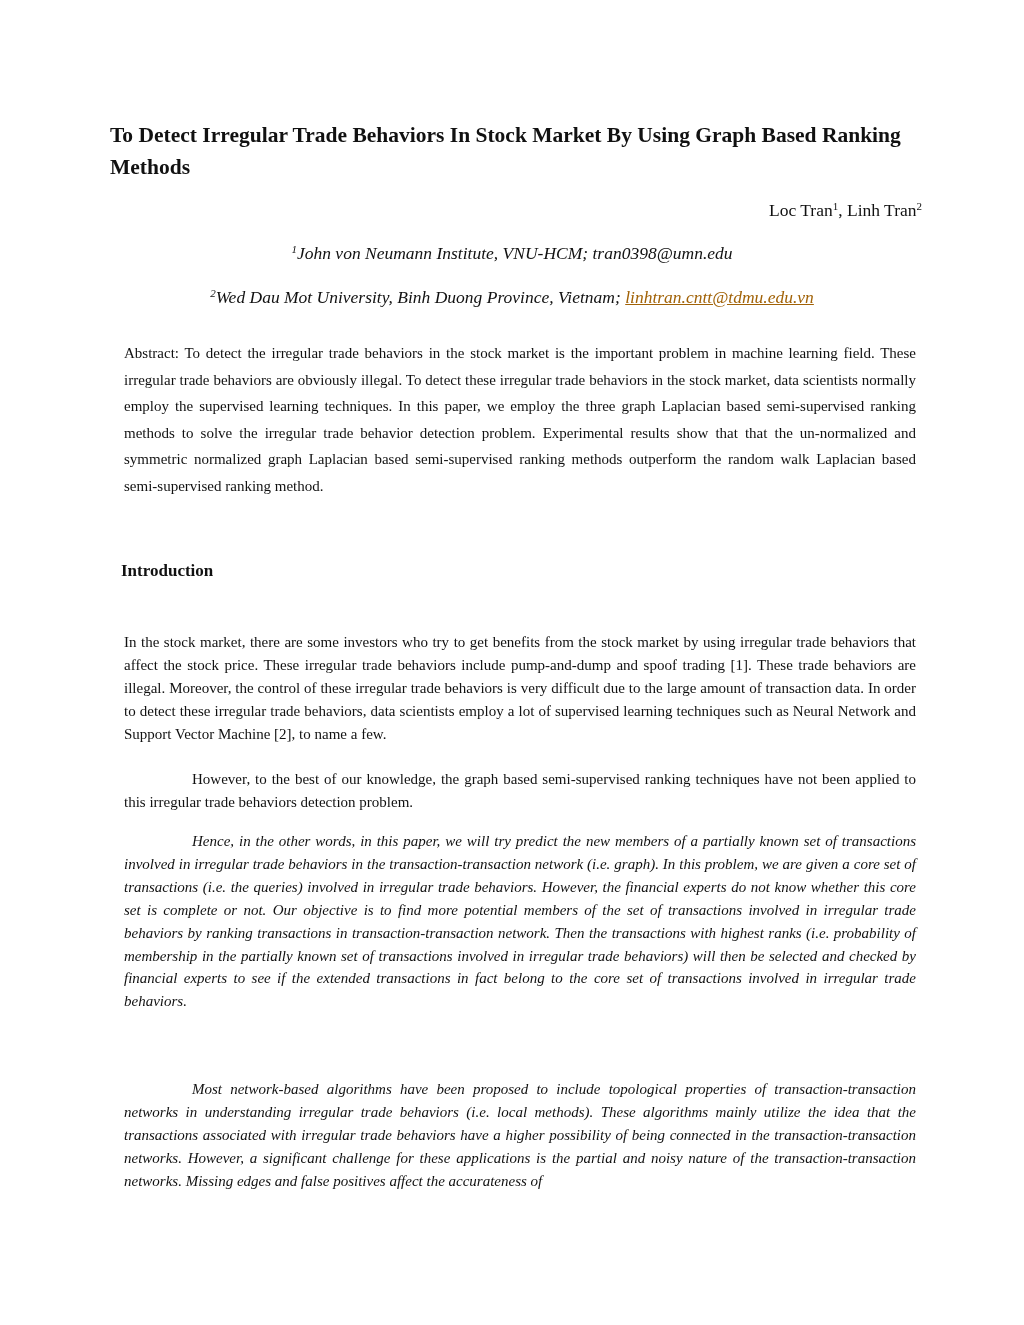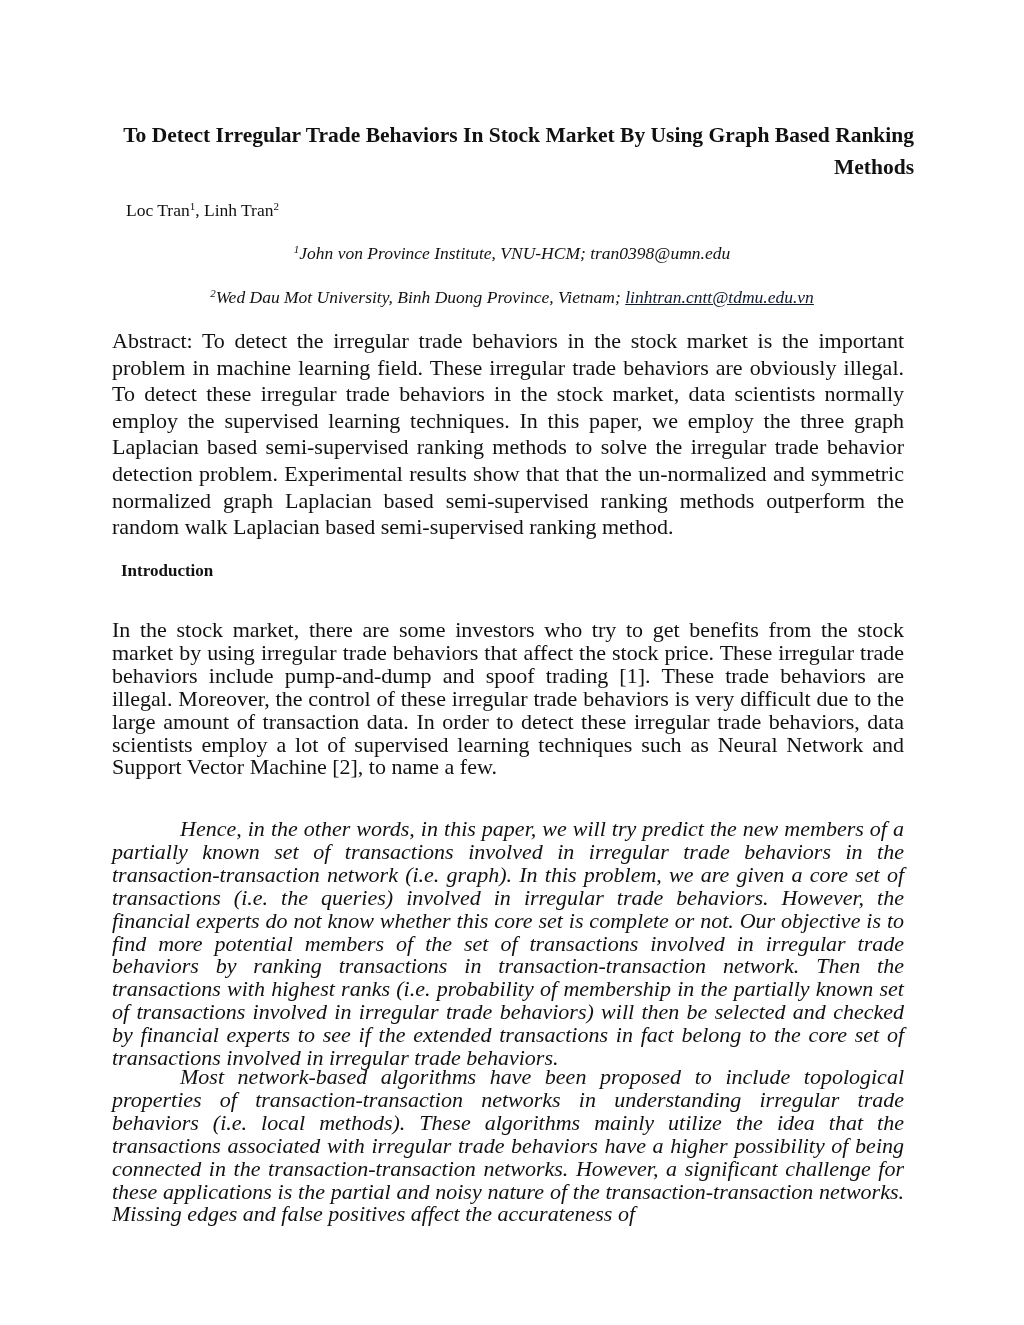--- a/index.html
+++ b/index.html
@@ -1,56 +1,57 @@
 <!DOCTYPE html>
 <html><head>
 <meta charset="utf-8">
 <style>
   html, body { margin:0; padding:0; background:#ffffff; }
   body { width:1024px; height:1325px; position:relative; overflow:hidden;
          font-family:"Liberation Serif", "DejaVu Serif", serif; color:#111; }
   .page { position:absolute; left:0; top:0; width:1024px; height:1325px; }
-  .title { position:absolute; left:110px; width:804px; top:119px; text-align:right;
+  .title { position:absolute; left:110px; width:804px; top:119px; text-align:left;
            font-weight:bold; font-size:21.5px; line-height:32px; }
-  .authors { position:absolute; left:126px; width:804px; top:198px; text-align:left;
+  .authors { position:absolute; left:118px; width:804px; top:198px; text-align:right;
              font-size:17.5px; line-height:24px;font-family:Liberation Serif, serif; }
   .aff { position:absolute; left:110px; width:804px; text-align:center; font-style:italic;
          font-size:17.5px; line-height:24px; }
   .aff1 { top:241px; }
   .aff2 { top:285px; }
   sup { font-size:11px; vertical-align:top; position:relative; top:-4px; }
   a.email { color:#1a2fd8; text-decoration:underline; }
-  .para { position:absolute; left:112px; width:792px; font-size:22px; text-align:justify;
-          margin:0; }
+  .para { position:absolute; left:112px; width:792px; font-size:15px; text-align:justify;
+          margin:12px; }
   .abstract { top:328px; line-height:26.6px; }
   .heading { position:absolute; left:121px; top:559px; font-weight:bold; font-size:17px; line-height:24px; }
   .body-p { line-height:22.9px; }
   .p1 { top:619px; }
   .p2 { top:756px; text-indent:68px; }
   .p3 { top:818px; text-indent:68px;font-style:italic; }
   .p4 { top:1066px; text-indent:68px;font-style:italic; }
 </style>
 </head>
 <body>
 
 <div class="page">
   <h1 class="title" style="margin:0;">To Detect Irregular Trade Behaviors In Stock Market By Using Graph Based Ranking Methods</h1>
 
   <div class="authors">
     <span>Loc Tran</span><sup>1</sup><span>, </span><span>Linh Tran</span><sup>2</sup>
   </div>
 
   <div class="aff aff1">
-    <sup>1</sup><span>John von Province Institute, VNU-HCM; tran0398@umn.edu</span>
+    <sup>1</sup><span>John von Neumann Institute, VNU-HCM; tran0398@umn.edu</span>
   </div>
 
   <div class="aff aff2">
-    <sup>2</sup><span>Wed Dau Mot University, Binh Duong Province, Vietnam; </span><a class="email" style="color: #0f172a;">linhtran.cntt@tdmu.edu.vn</a>
+    <sup>2</sup><span>Wed Dau Mot University, Binh Duong Province, Vietnam; </span><a class="email" style="color: #a16207;">linhtran.cntt@tdmu.edu.vn</a>
   </div>
 
   <p class="para abstract">Abstract: To detect the irregular trade behaviors in the stock market is the important problem in machine learning field. These irregular trade behaviors are obviously illegal. To detect these irregular trade behaviors in the stock market, data scientists normally employ the supervised learning techniques. In this paper, we employ the three graph Laplacian based semi-supervised ranking methods to solve the irregular trade behavior detection problem. Experimental results show that that the un-normalized and symmetric normalized graph Laplacian based semi-supervised ranking methods outperform the random walk Laplacian based semi-supervised ranking method.</p>
 
   <div class="heading">Introduction</div>
 
   <p class="para body-p p1">In the stock market, there are some investors who try to get benefits from the stock market by using irregular trade behaviors that affect the stock price. These irregular trade behaviors include pump-and-dump and spoof trading [1]. These trade behaviors are illegal. Moreover, the control of these irregular trade behaviors is very difficult due to the large amount of transaction data. In order to detect these irregular trade behaviors, data scientists employ a lot of supervised learning techniques such as Neural Network and Support Vector Machine [2], to name a few.</p>
+  <p class="para body-p p2">However, to the best of our knowledge, the graph based semi-supervised ranking techniques have not been applied to this irregular trade behaviors detection problem.</p>
   <p class="para body-p p3">Hence, in the other words, in this paper, we will try predict the new members of a partially known set of transactions involved in irregular trade behaviors in the transaction-transaction network (i.e. graph). In this problem, we are given a core set of transactions (i.e. the queries) involved in irregular trade behaviors. However, the financial experts do not know whether this core set is complete or not. Our objective is to find more potential members of the set of transactions involved in irregular trade behaviors by ranking transactions in transaction-transaction network. Then the transactions with highest ranks (i.e. probability of membership in the partially known set of transactions involved in irregular trade behaviors) will then be selected and checked by financial experts to see if the extended transactions in fact belong to the core set of transactions involved in irregular trade behaviors.</p>
   <p class="para body-p p4">Most network-based algorithms have been proposed to include topological properties of transaction-transaction networks in understanding irregular trade behaviors (i.e. local methods). These algorithms mainly utilize the idea that the transactions associated with irregular trade behaviors have a higher possibility of being connected in the transaction-transaction networks. However, a significant challenge for these applications is the partial and noisy nature of the transaction-transaction networks. Missing edges and false positives affect the accurateness of</p>
 </div>
 
 </body></html>

